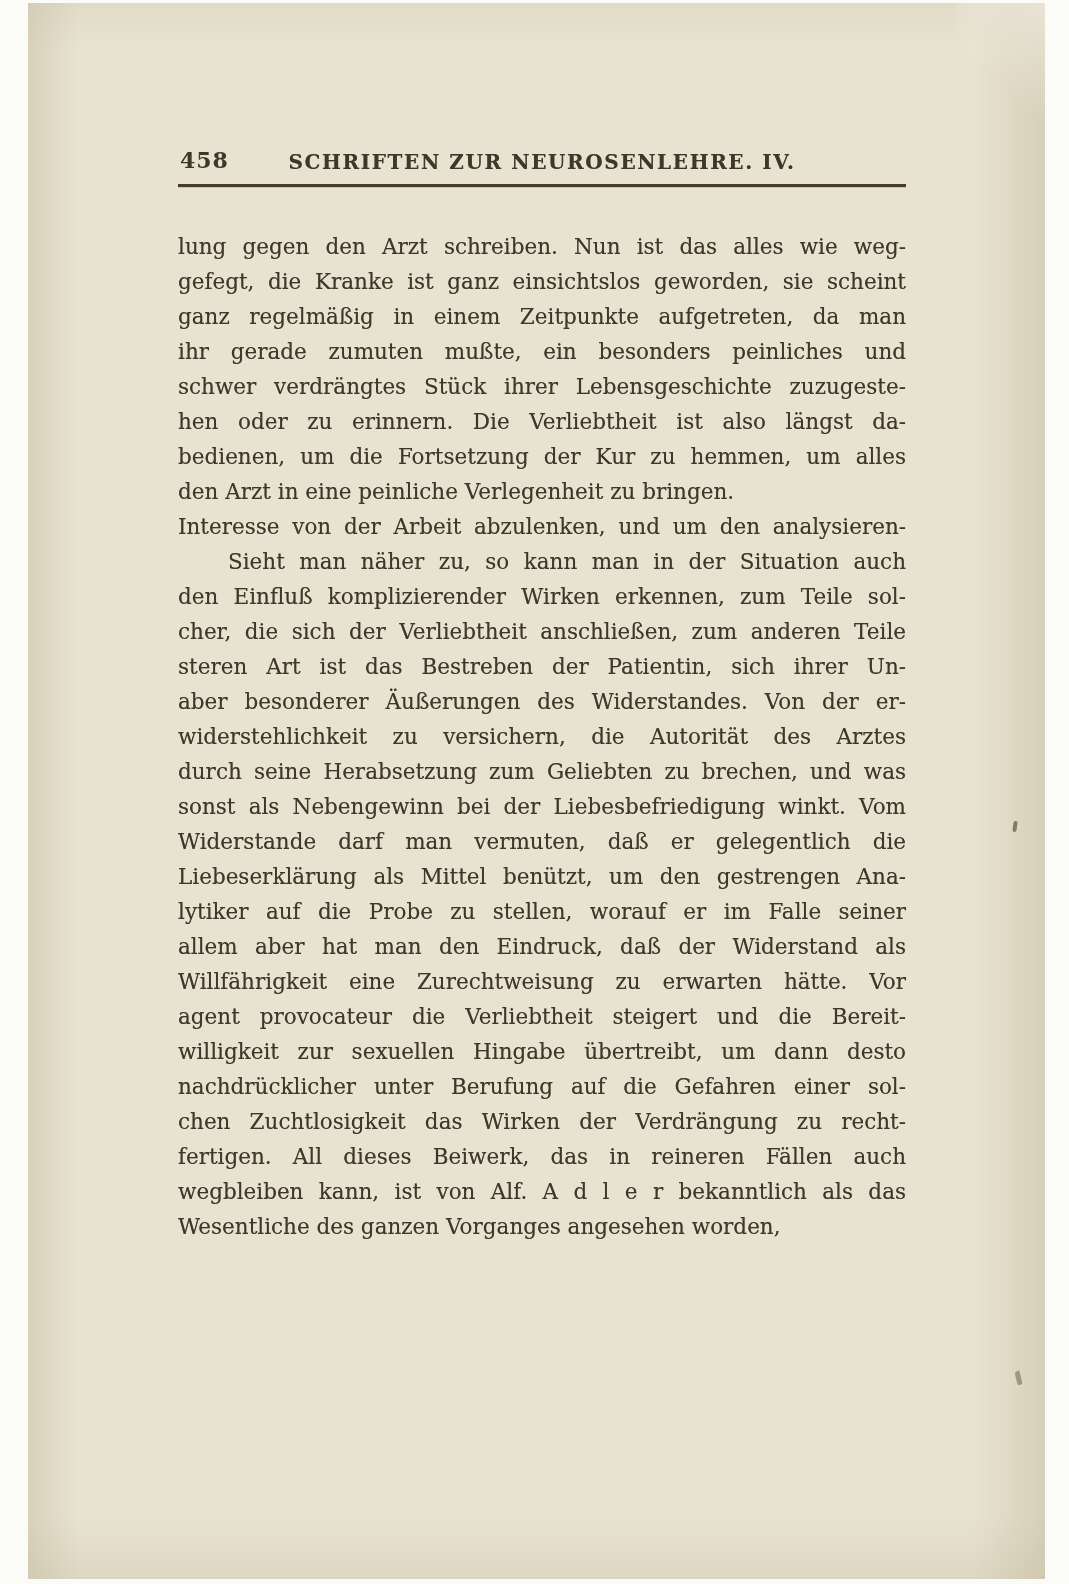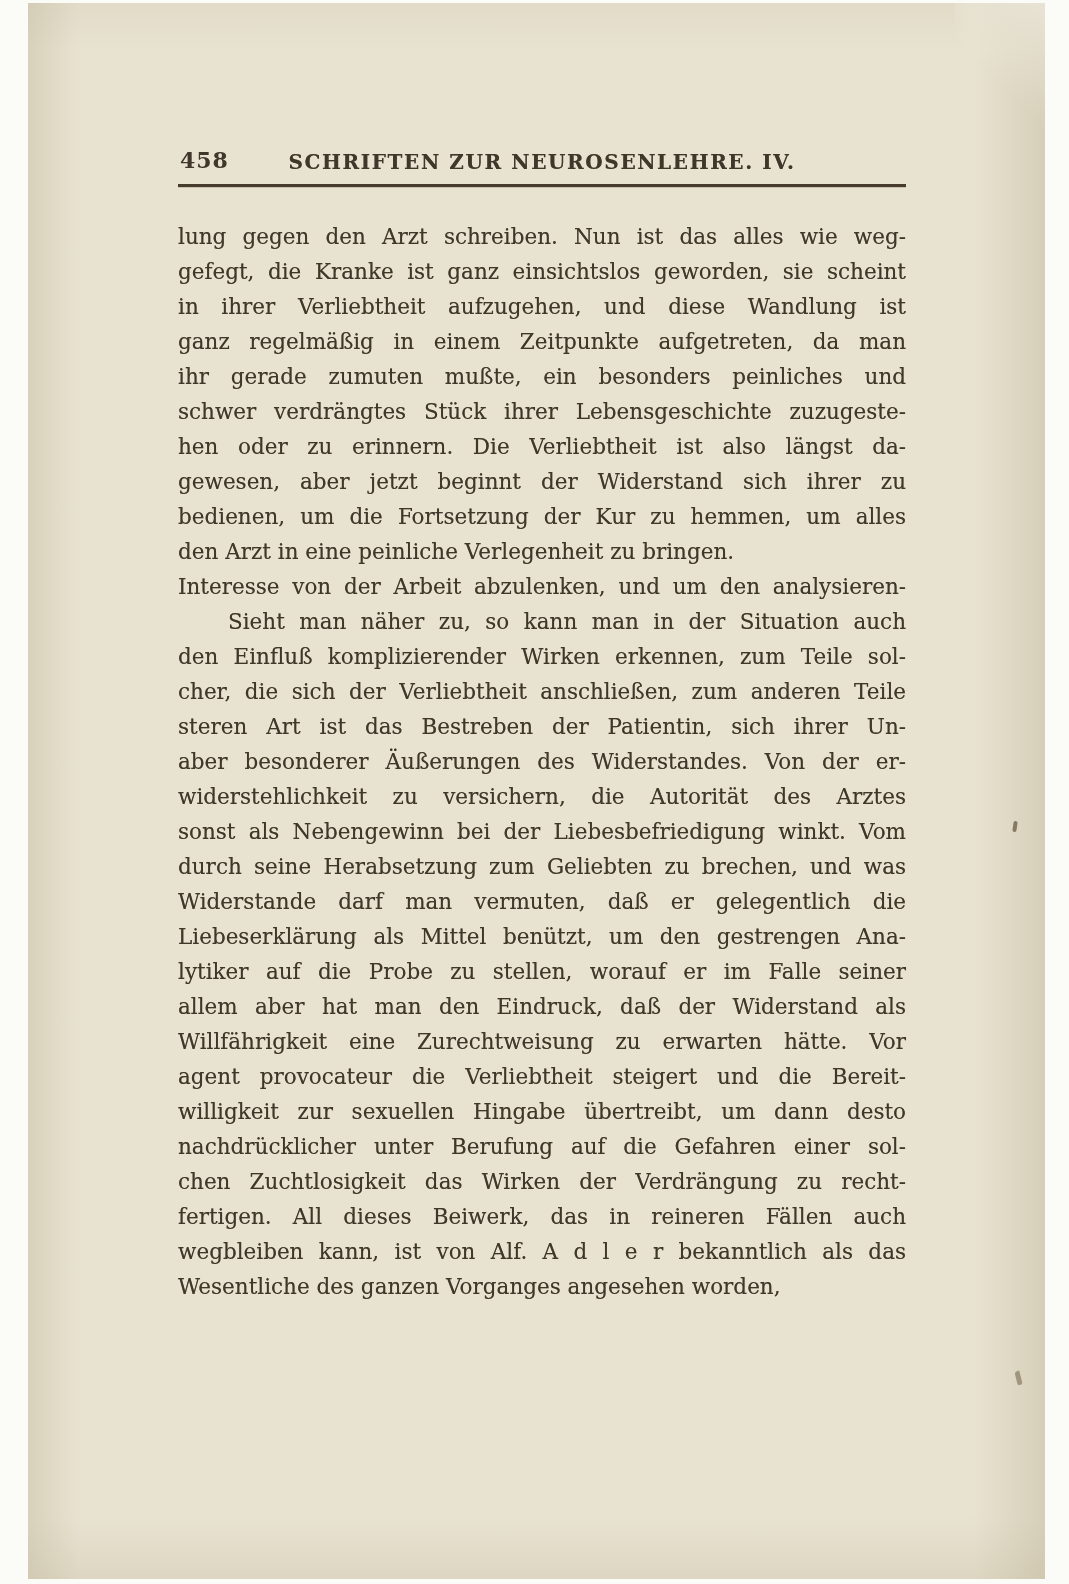--- a/index.html
+++ b/index.html
@@ -54,21 +54,21 @@
     padding-top: 3px;
     text-shadow: 0 0 0.6px rgba(63,55,42,.55);
   }
   .rule {
     height: 2.5px;
     background: #463b2c;
     margin-top: 9px;
     box-shadow: 0 0.5px 0 rgba(70,59,44,.4);
   }
   .body-text {
-    margin-top: 32px;
+    margin-top: 42px;
     font-size: 21.5px;
     line-height: 35px;
     text-shadow: 0 0 0.5px rgba(63,55,42,.5);
   }
   .line {
     text-align: justify;
     text-align-last: justify;
     white-space: normal;
   }
   .line.last {
@@ -118,37 +118,35 @@
     <div class="header-row">
       <span class="pagenum">458</span>
       <span class="running">SCHRIFTEN ZUR NEUROSENLEHRE. IV.</span>
     </div>
 
     <div class="rule"></div>
 
     <div class="body-text">
         <div class="line">lung gegen den Arzt schreiben. Nun ist das alles wie weg-</div>
         <div class="line">gefegt, die Kranke ist ganz einsichtslos geworden, sie scheint</div>
-        <div class="line">in ihrer Verliebtheit aufzugehen, und diese Wandlung ist</div>
         <div class="line">ganz regelmäßig in einem Zeitpunkte aufgetreten, da man</div>
         <div class="line">ihr gerade zumuten mußte, ein besonders peinliches und</div>
         <div class="line">schwer verdrängtes Stück ihrer Lebensgeschichte zuzugeste-</div>
         <div class="line">hen oder zu erinnern. Die Verliebtheit ist also längst da-</div>
-        <div class="line">gewesen, aber jetzt beginnt der Widerstand sich ihrer zu</div>
         <div class="line">bedienen, um die Fortsetzung der Kur zu hemmen, um alles</div>
         <div class="line last">den Arzt in eine peinliche Verlegenheit zu bringen.</div>
         <div class="line">Interesse von der Arbeit abzulenken, und um den analysieren-</div>
         <div class="line indent">Sieht man näher zu, so kann man in der Situation auch</div>
         <div class="line">den Einfluß komplizierender Wirken erkennen, zum Teile sol-</div>
         <div class="line">cher, die sich der Verliebtheit anschließen, zum anderen Teile</div>
         <div class="line">steren Art ist das Bestreben der Patientin, sich ihrer Un-</div>
         <div class="line">aber besonderer Äußerungen des Widerstandes. Von der er-</div>
         <div class="line">widerstehlichkeit zu versichern, die Autorität des Arztes</div>
+        <div class="line">durch seine Herabsetzung zum Geliebten zu brechen, und was</div>
         <div class="line">sonst als Nebengewinn bei der Liebesbefriedigung winkt. Vom</div>
-        <div class="line">durch seine Herabsetzung zum Geliebten zu brechen, und was</div>
         <div class="line">Widerstande darf man vermuten, daß er gelegentlich die</div>
         <div class="line">Liebeserklärung als Mittel benützt, um den gestrengen Ana-</div>
         <div class="line">lytiker auf die Probe zu stellen, worauf er im Falle seiner</div>
         <div class="line">allem aber hat man den Eindruck, daß der Widerstand als</div>
         <div class="line">Willfährigkeit eine Zurechtweisung zu erwarten hätte. Vor</div>
         <div class="line">agent provocateur die Verliebtheit steigert und die Bereit-</div>
         <div class="line">willigkeit zur sexuellen Hingabe übertreibt, um dann desto</div>
         <div class="line">nachdrücklicher unter Berufung auf die Gefahren einer sol-</div>
         <div class="line">chen Zuchtlosigkeit das Wirken der Verdrängung zu recht-</div>
         <div class="line">fertigen. All dieses Beiwerk, das in reineren Fällen auch</div>

